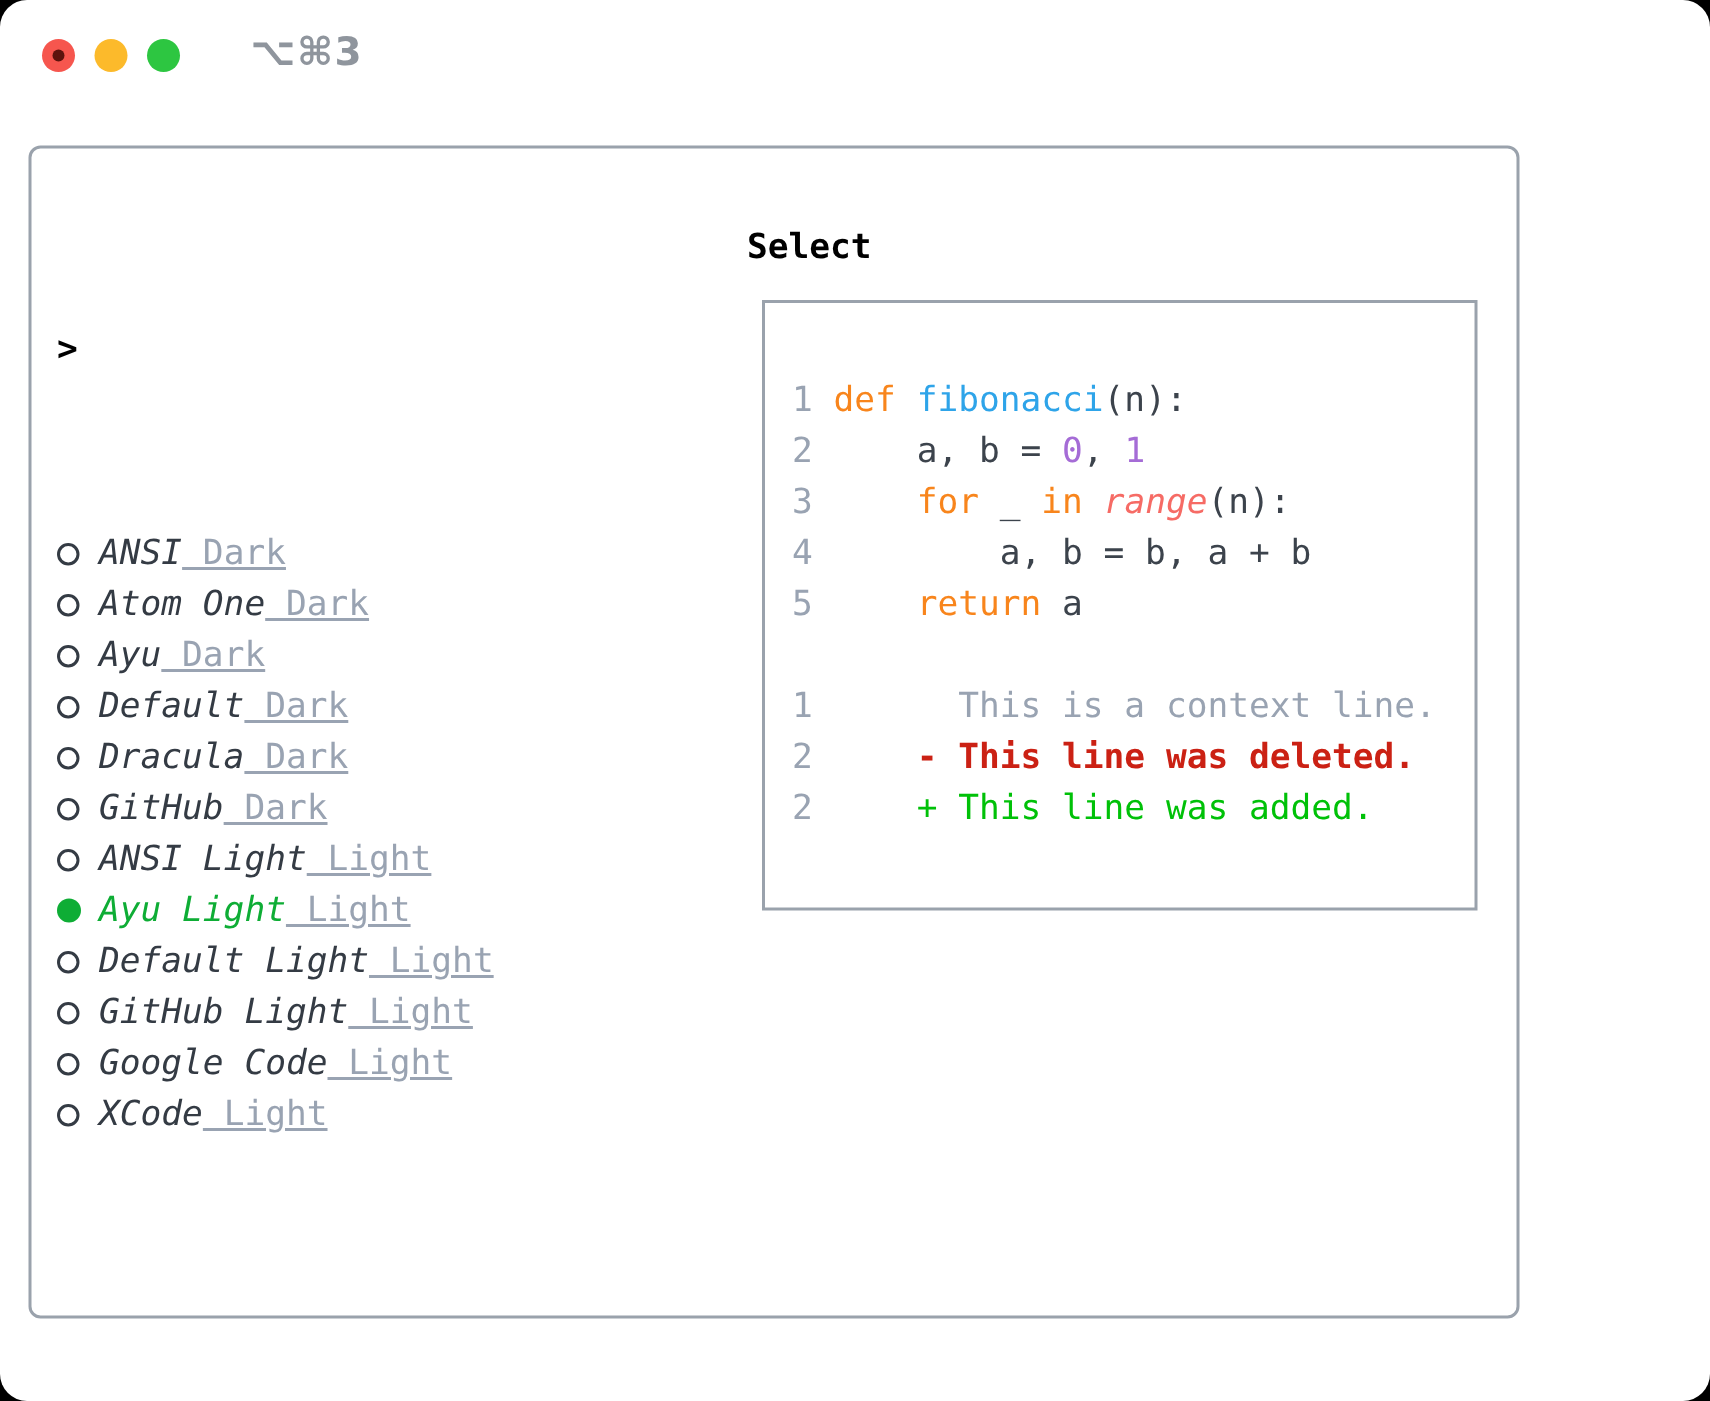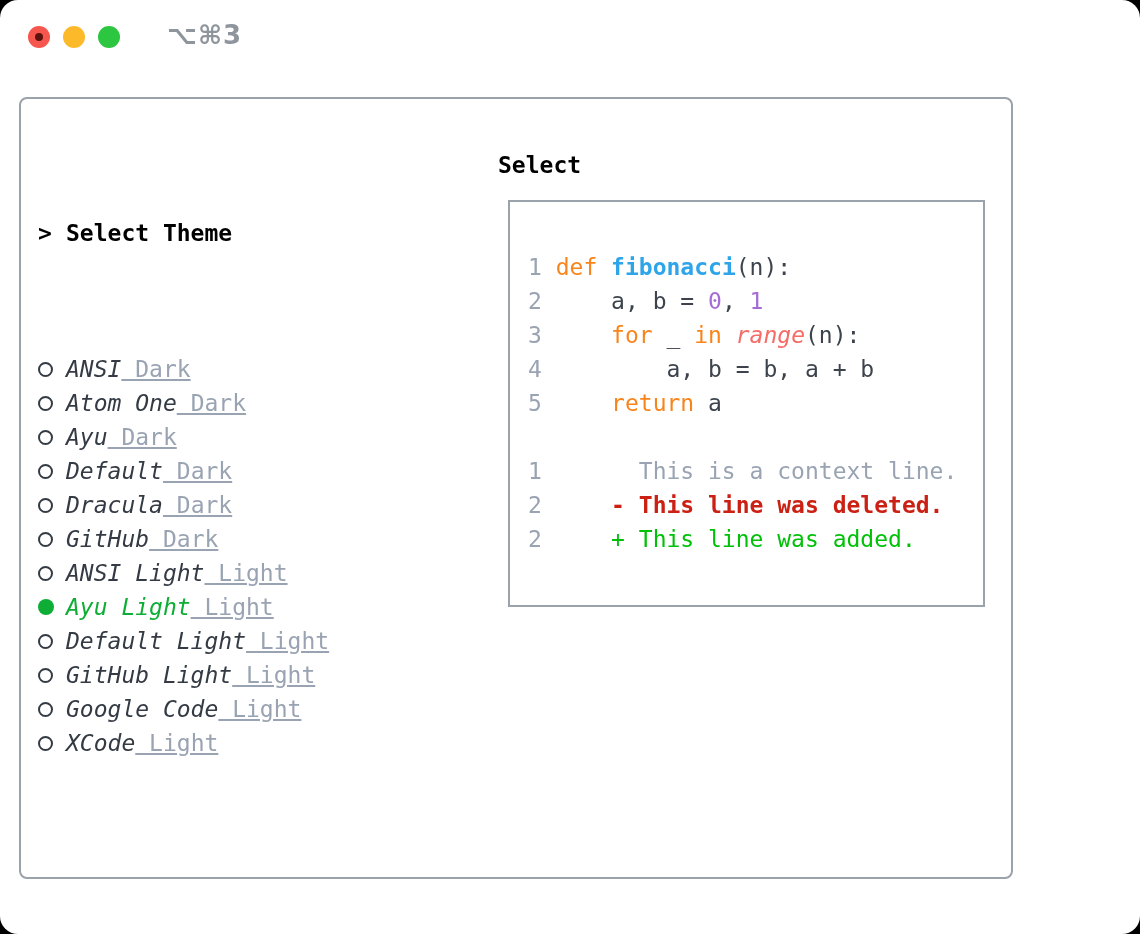--- a/index.html
+++ b/index.html
@@ -52,21 +52,21 @@
     border:2px solid var(--border);box-sizing:border-box;
   }
   #code{
     position:absolute;left:18px;top:48px;margin:0;
     font-family:"DejaVu Sans Mono",monospace;font-size:23px;line-height:34px;
   }
   #code .cl{height:34px;white-space:pre;}
   .c-ln{color:var(--lineNum);}
   .c-tx{color:var(--codeText);}
   .c-kw{color:var(--kwOrange);}
-  .c-fn{color:var(--fnBlue);font-weight:bold;}
+  .c-fn{color:var(--fnBlue);}
   .c-num{color:var(--numPurple);}
   .c-call{color:var(--callCoral);font-style:italic;}
   .c-ctx{color:var(--lineNum);}
   .c-del{color:var(--delRed);font-weight:bold;}
   .c-add{color:var(--addGreen);}
 </style>
 </head>
 <body>
 
 <div class="window">
@@ -78,21 +78,20 @@
     <span class="light yellow"></span>
     <span class="light green"></span>
   </div>
   <span class="wintitle">⌥⌘3</span>
 
   <div class="panel">
 
     <div class="left-col">
       <div class="row">
         <span class="marker arrow">&gt;</span>
-        <span class="h">Select Theme</span>
       </div>
 
       <div id="theme-items"><div class="row"><span class="marker"><span class="circle"></span></span><span class="name">ANSI</span><span class="variant"> Dark</span></div><div class="row"><span class="marker"><span class="circle"></span></span><span class="name">Atom One</span><span class="variant"> Dark</span></div><div class="row"><span class="marker"><span class="circle"></span></span><span class="name">Ayu</span><span class="variant"> Dark</span></div><div class="row"><span class="marker"><span class="circle"></span></span><span class="name">Default</span><span class="variant"> Dark</span></div><div class="row"><span class="marker"><span class="circle"></span></span><span class="name">Dracula</span><span class="variant"> Dark</span></div><div class="row"><span class="marker"><span class="circle"></span></span><span class="name">GitHub</span><span class="variant"> Dark</span></div><div class="row"><span class="marker"><span class="circle"></span></span><span class="name">ANSI Light</span><span class="variant"> Light</span></div><div class="row selected"><span class="marker"><span class="circle filled"></span></span><span class="name">Ayu Light</span><span class="variant"> Light</span></div><div class="row"><span class="marker"><span class="circle"></span></span><span class="name">Default Light</span><span class="variant"> Light</span></div><div class="row"><span class="marker"><span class="circle"></span></span><span class="name">GitHub Light</span><span class="variant"> Light</span></div><div class="row"><span class="marker"><span class="circle"></span></span><span class="name">Google Code</span><span class="variant"> Light</span></div><div class="row"><span class="marker"><span class="circle"></span></span><span class="name">XCode</span><span class="variant"> Light</span></div></div>
 
       <div class="row"></div>
 
       
 
       
 

